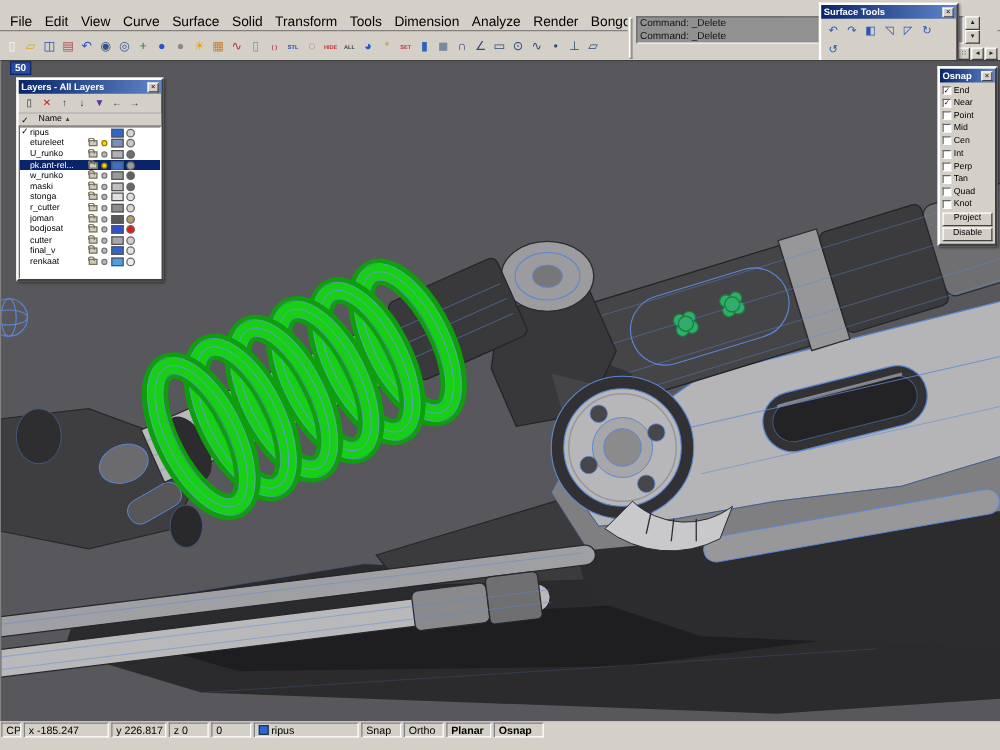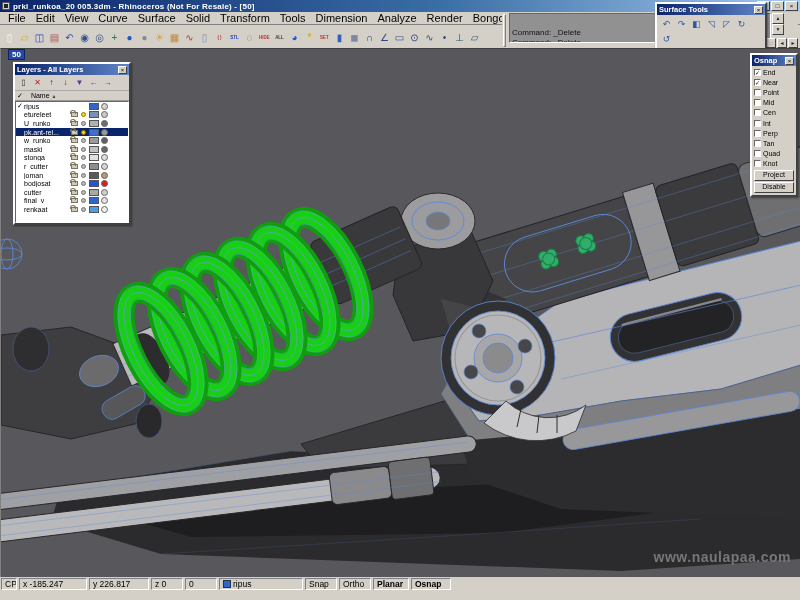--- a/index.html
+++ b/index.html
@@ -26,21 +26,21 @@
   .toolbar{position:absolute;left:0;top:26px;width:800px;height:22px;background:#d4d0c8;display:flex;
     align-items:center;padding-left:2px}
   .tb{width:15px;height:17px;background:#d4d0c8;border:1px solid #d4d0c8;padding:0;margin:0;
     font-size:10px;line-height:15px;text-align:center;overflow:hidden}
   .tb .tbt{font-size:4.5px;font-weight:bold;letter-spacing:0;line-height:15px;display:block}
 
   
   .cmddock{position:absolute;left:502px;top:13px;width:296px;height:35px;background:#d4d0c8}
   .grip{position:absolute;left:1px;top:1px;bottom:1px;width:3px;border:1px solid;border-color:#fff #808080 #808080 #fff}
   .cmdhist{position:absolute;left:7px;top:0;width:262px;height:22px;background:#919191;
-    border:1px solid;border-color:#666 #fff #fff #666;padding:14px 2px;overflow:hidden}
+    border:1px solid;border-color:#666 #fff #fff #666;padding:0 2px;overflow:hidden}
   .cmdhist div{font-size:8px;line-height:10px;color:#111;white-space:nowrap}
   .cmdscroll{position:absolute;left:270px;top:0;width:12px;height:22px;display:flex;flex-direction:column}
   .sbtn{flex:1;background:#d4d0c8;border:1px solid;border-color:#fff #404040 #404040 #fff;font-size:5px;
     line-height:7px;text-align:center;padding:0;color:#222}
   .cmdline{position:absolute;left:7px;top:23px;width:262px;height:12px;background:#cfcfcf;
     border:1px solid;border-color:#666 #fff #fff #666;font-size:8px;line-height:10px;padding:0 2px;color:#000}
   .corner{position:absolute;right:0;bottom:0;display:flex;gap:1px}
   .corner .sbtn{width:10px;height:10px;flex:none}
 
   
@@ -109,29 +109,20 @@
   .scell.toggle{}
   .scell.bold{font-weight:bold}
   .laycell{display:flex;align-items:center;gap:2px}
   .laysw{width:8px;height:8px;background:#2f66cc;border:1px solid #234;flex:none}
 </style>
 </head>
 <body>
 
 <div id="app">
 
-  <div class="titlebar">
-    <span class="appico"></span>
-    <span class="ttl">prkl_runkoa_20 005.3dm - Rhinoceros (Not For Resale) - [50]</span>
-    <span class="winbtns">
-      <button class="winbtn">_</button>
-      <button class="winbtn">□</button>
-      <button class="winbtn">×</button>
-    </span>
-  </div>
 
   <div class="menubar" id="menubar">
       <span class="mi">File</span>
       <span class="mi">Edit</span>
       <span class="mi">View</span>
       <span class="mi">Curve</span>
       <span class="mi">Surface</span>
       <span class="mi">Solid</span>
       <span class="mi">Transform</span>
       <span class="mi">Tools</span>
@@ -397,21 +388,20 @@
           <ellipse cx="160" cy="300" rx="27" ry="62" stroke="#0e9e0e" stroke-width="21"></ellipse>
           <ellipse cx="160" cy="300" rx="27" ry="62" stroke="#18cf18" stroke-width="13"></ellipse>
           <ellipse cx="160" cy="300" rx="27" ry="62" stroke="#6f94e0" stroke-width="0.7" opacity="0.9"></ellipse>
           <ellipse cx="160" cy="300" rx="20" ry="55" stroke="#6f94e0" stroke-width="0.7" opacity="0.7"></ellipse>
           <ellipse cx="160" cy="300" rx="33" ry="69" stroke="#6f94e0" stroke-width="0.7" opacity="0.7"></ellipse>
         </g>
       </g>
     </svg>
 
     <div class="vplabel">50</div>
-    <div class="watermark">www.naulapaa.com</div>
   </div>
 
   <div class="pal" id="layers">
     <div class="ptitle">
       <span>Layers - All Layers</span>
       <button class="pclose">×</button>
     </div>
     <div class="ltb" id="layertools">
         <button class="tb" style="color:#303030">▯</button>
         <button class="tb" style="color:#c02020">✕</button>
@@ -581,21 +571,21 @@
           <span>Knot</span>
         </label>
         <button class="osbtn">Project</button>
         <button class="osbtn">Disable</button>
       </div>
   </div>
 
   <div class="statusbar" id="statusbar">
       <span class="scell" style="width:16px">CPlane</span>
       <span class="scell" style="width:68px">x -185.247</span>
-      <span class="scell" style="width:60px">y 226.817</span>
+      <span class="scell" style="width:44px">y 226.817</span>
       <span class="scell" style="width:32px">z 0</span>
       <span class="scell" style="width:32px">0</span>
       <span class="scell laycell" style="width:84px">
         <span class="laysw" style="background:#2f66cc"></span>
         <span>ripus</span>
       </span>
       <span class="scell toggle" style="width:32px">Snap</span>
       <span class="scell toggle" style="width:32px">Ortho</span>
       <span class="scell toggle bold" style="width:36px">Planar</span>
       <span class="scell toggle bold" style="width:40px">Osnap</span>

